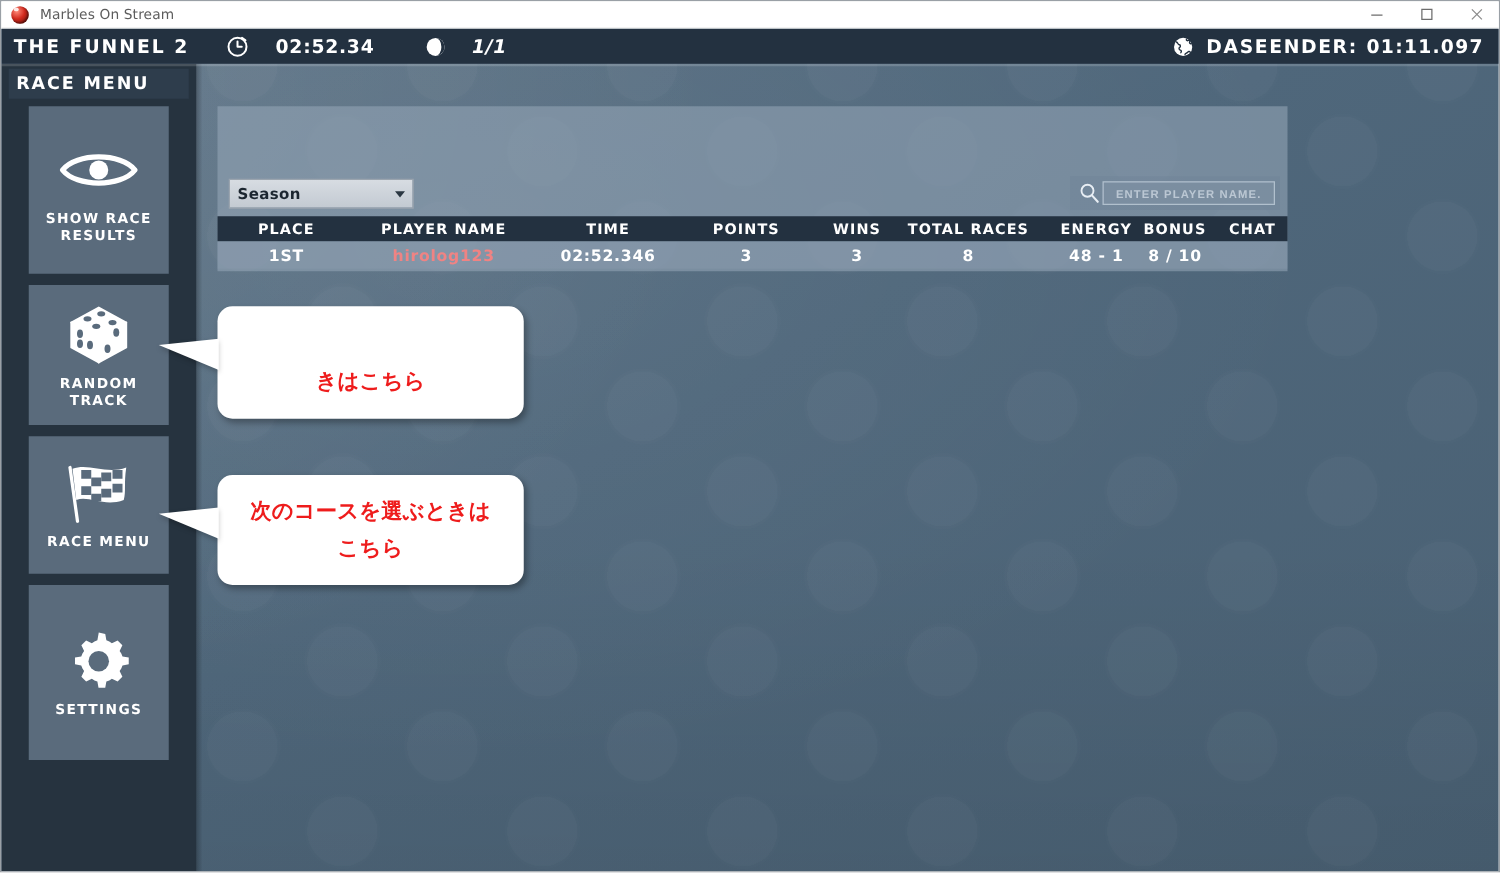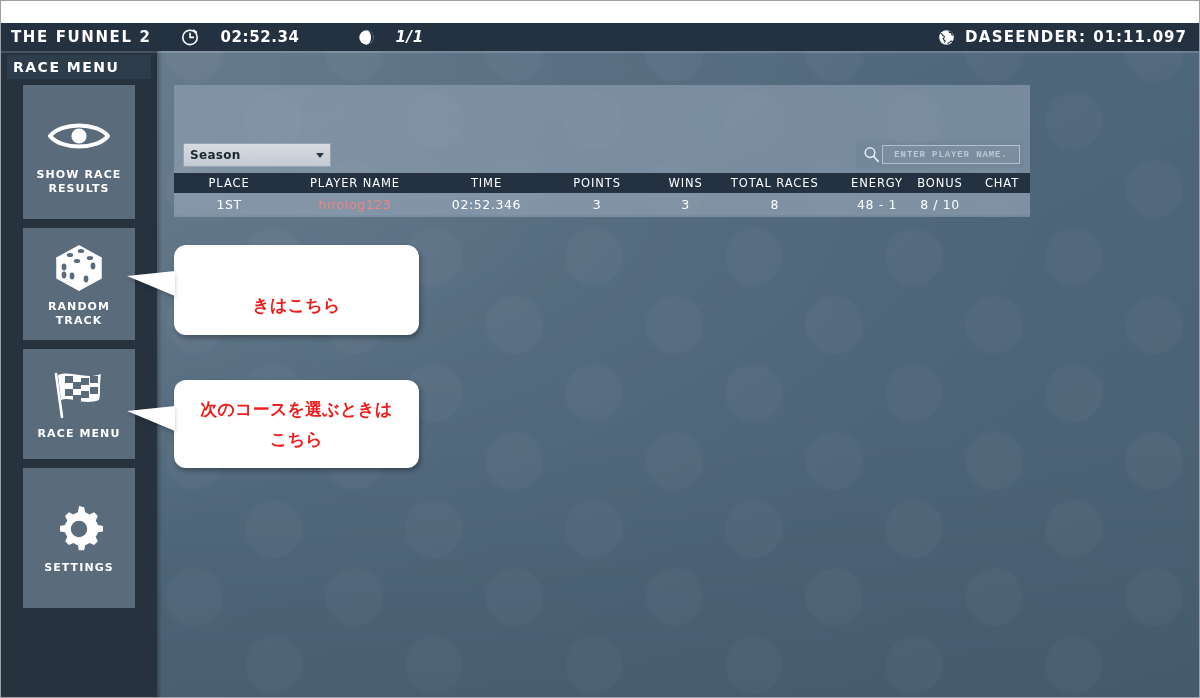--- a/index.html
+++ b/index.html
@@ -90,21 +90,21 @@
   }
   #hud .hud-left { display: flex; align-items: center; padding-left: 10px; gap: 14px; }
   #hud .hud-right { margin-left: auto; display: flex; align-items: center; padding-right: 12px; gap: 7px; }
   .hud-text {
     font-family: "DejaVu Sans", sans-serif;
     font-weight: bold; color: #ffffff;
     font-size: 15px; letter-spacing: 1.1px;
     white-space: nowrap;
   }
   .hud-track { letter-spacing: 1.6px; margin-right: 16px; }
-  .hud-time { letter-spacing: .6px; margin-right: 44px; }
+  .hud-time { letter-spacing: .6px; margin-right: 26px; }
   .hud-lap { letter-spacing: .6px; font-style: italic; }
   .hud-ico { display: inline-flex; align-items: center; margin-right: 7px; }
   .hud-ico svg { display: block; }
   #hud-under {
     position: absolute; left: 0; top: 28px;
     width: 1198px; height: 2px;
     background: rgba(255,255,255,.16);
     z-index: 19;
   }
 
@@ -198,21 +198,21 @@
   }
   #search-icon { width: 22px; display: flex; align-items: center; justify-content: center; }
   #search-input {
     flex: 1; height: 19px;
     background: rgba(130,148,165,.55);
     border: 1px solid rgba(195,208,220,.75);
     display: flex; align-items: center; justify-content: center;
     cursor: text;
   }
   #search-input span {
-    font-family: Liberation Mono, monospace;
+    font-family: Liberation Sans, sans-serif;
     font-weight: bold; font-size: 9px;
     color: rgba(226,234,242,.62);
     letter-spacing: .9px;
   }
 
   
   #results-table {
     position: absolute; left: 173px; top: 150px;
     width: 856px; height: 44px;
     z-index: 9;
@@ -221,21 +221,21 @@
   #tbl-header {
     height: 20px; background: #233140;
     align-items: center;
   }
   #tbl-body-row {
     height: 22px; background: rgba(143,160,178,.30);
     align-items: center;
   }
   .cell {
     font-family: "DejaVu Sans", sans-serif;
-    font-weight: normal; font-size: 11.5px;
+    font-weight: bold; font-size: 11.5px;
     color: #ffffff; text-align: center;
     letter-spacing: .9px;
     white-space: nowrap; overflow: hidden;
     display: flex; align-items: center; justify-content: center;
     height: 100%;
   }
   #tbl-body-row .cell { font-size: 12.5px; letter-spacing: .6px; }
   .c-place { width: 118px; }
   .c-name  { width: 152px; }
   .c-time  { width: 130px; }
@@ -275,20 +275,45 @@
     filter: drop-shadow(0 2px 2px rgba(0,0,0,.22));
   }
   #callout-random { left: 173px; top: 222px; width: 245px; height: 90px; }
   #callout-race   { left: 173px; top: 357px; width: 245px; height: 88px; }
 </style>
 </head>
 <body>
 
 <div id="window">
 
+  <div id="titlebar">
+    <div id="app-icon">
+      <div class="marble"></div>
+        <div class="shine"></div>
+    </div>
+    <div id="win-title">Marbles On Stream</div>
+    <div id="win-controls">
+      <div class="wbtn">
+        <svg width="11" height="11" viewBox="0 0 11 11">
+            <line x1="1" y1="6" x2="10" y2="6" stroke="#6d6d6d" stroke-width="1"></line>
+          </svg>
+      </div>
+      <div class="wbtn">
+        <svg width="11" height="11" viewBox="0 0 11 11">
+            <rect x="1.5" y="1.5" width="8" height="8" fill="none" stroke="#6d6d6d" stroke-width="1"></rect>
+          </svg>
+      </div>
+      <div class="wbtn">
+        <svg width="11" height="11" viewBox="0 0 11 11">
+            <line x1="1.5" y1="1.5" x2="9.5" y2="9.5" stroke="#8a8a8a" stroke-width="1"></line>
+            <line x1="9.5" y1="1.5" x2="1.5" y2="9.5" stroke="#8a8a8a" stroke-width="1"></line>
+          </svg>
+      </div>
+    </div>
+  </div>
 
   <div id="game">
     <div id="bg-texture"></div>
     <div id="bg-vignette"></div>
 
     <div id="hud">
       <div class="hud-left">
         <span class="hud-text hud-track">THE FUNNEL 2</span>
         <span class="hud-ico">
           <svg width="18" height="18" viewBox="0 0 18 18">

